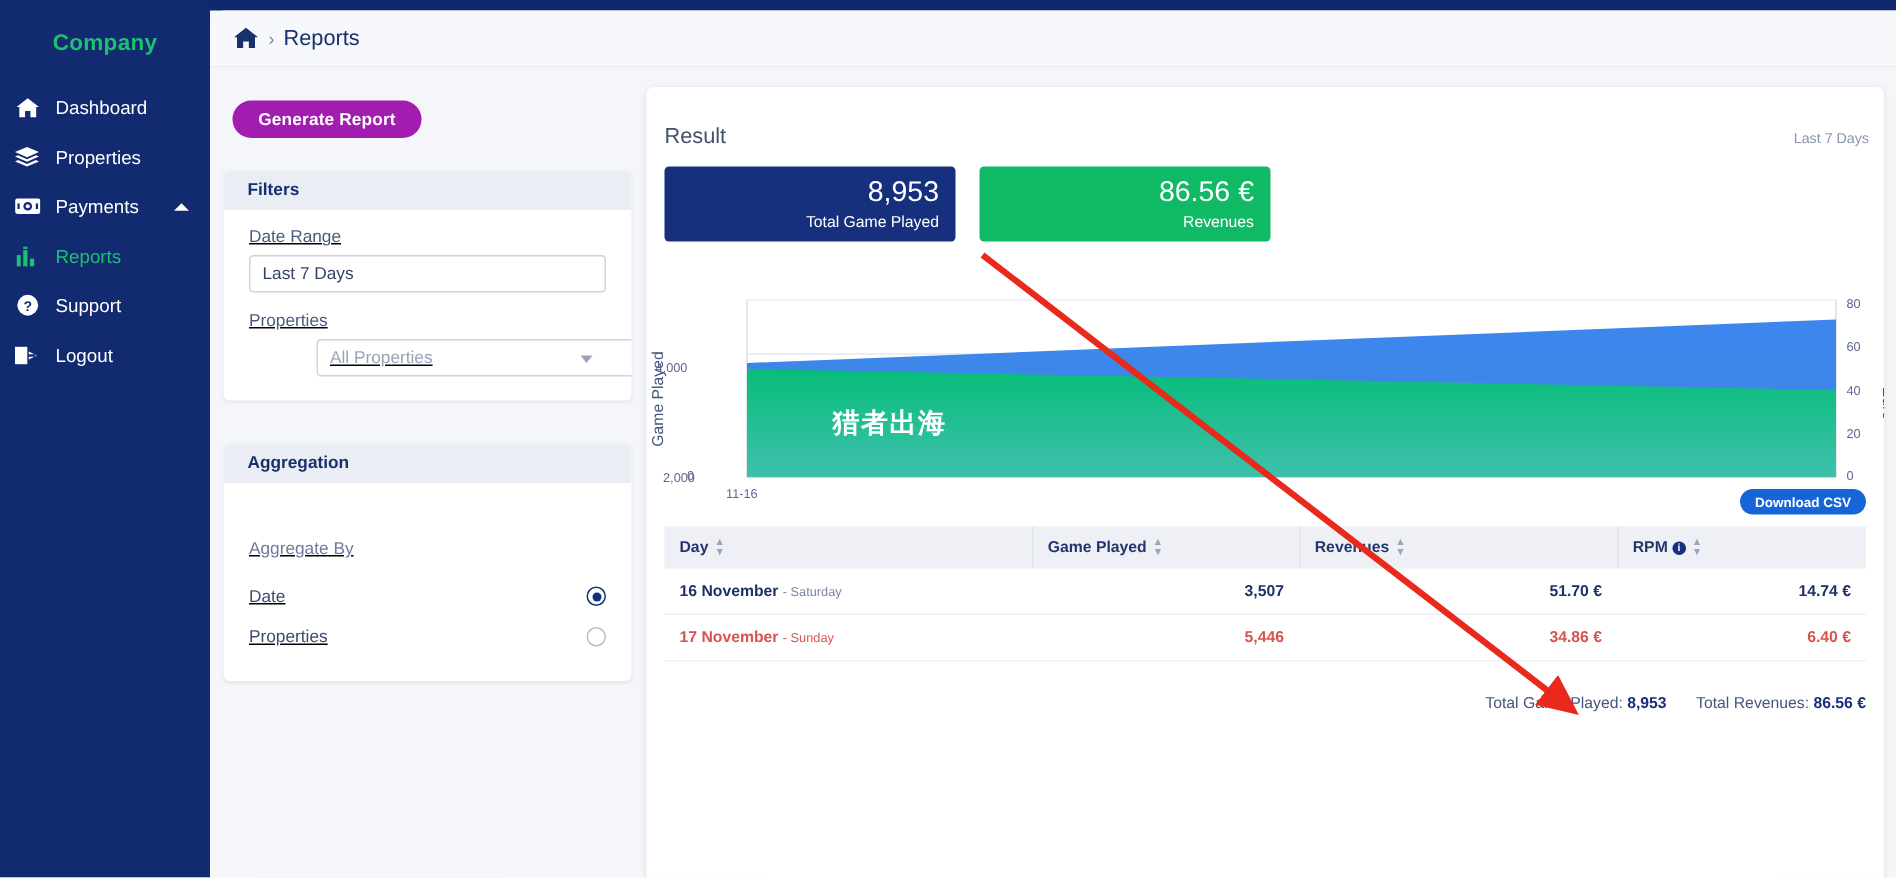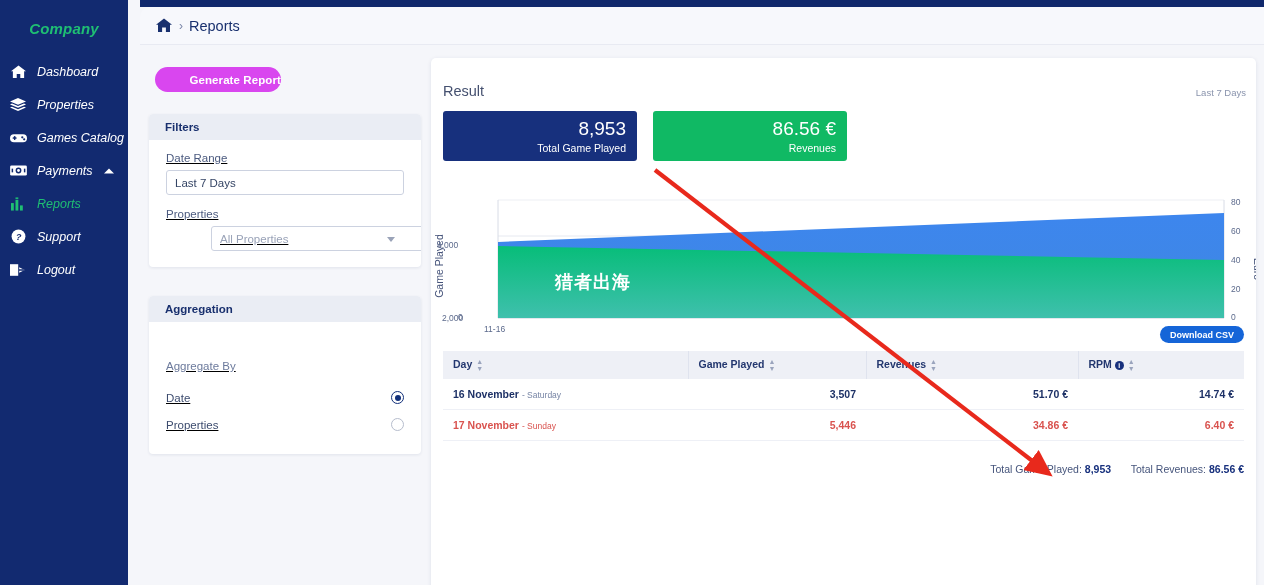--- a/index.html
+++ b/index.html
@@ -7,24 +7,23 @@
     width: 1264px; height: 585px;
     overflow: hidden;
     font-family: "Liberation Sans", sans-serif;
     background: #f5f6fa;
   }
   #app { position: relative; width: 1264px; height: 585px; }
 
   
   #sidebar {
     position: absolute; left: 0; top: 0;
-    width: 128px; height: 585px;
+    width: 140px; height: 585px;
     background: #122a70;
     color: #ffffff;
-    font-style: italic;
   }
   #brand {
     color: #1fbf73;
     font-size: 15px;
     font-weight: bold;
     text-align: center;
     padding-top: 20px;
     letter-spacing: 0.2px;
   }
   .nav { margin-top: 18px; }
@@ -80,28 +79,27 @@
   #content {
     position: absolute; left: 140px; top: 45px;
     width: 1124px; height: 540px;
     background: #f5f6fa;
   }
 
   
   #generate-report {
     position: absolute; left: 15px; top: 22px;
     width: 126px; height: 25px;
-    background: #d946ef;
+    background: #a21caf;
     color: #fff;
     border: none; border-radius: 13px;
     font-size: 11.5px; font-weight: bold;
     font-family: "Liberation Sans", sans-serif;
     cursor: pointer;
     letter-spacing: 0.1px;
-    text-align: right;
   }
 
   
   .panel {
     position: absolute;
     left: 9px;
     width: 272px;
     background: #ffffff;
     border-radius: 4px;
     box-shadow: 0 1px 3px rgba(20,40,90,.09);
@@ -344,32 +342,20 @@
         <span class="nav-ico">
           <svg width="16" height="14" viewBox="0 0 16 14">
             <path fill="#fff" d="M8 0L0 3.4 8 6.8 16 3.4z"></path>
             <path fill="#fff" d="M0 6.4l8 3.4 8-3.4-2-.9-6 2.6-6-2.6z"></path>
             <path fill="#fff" d="M0 9.6l8 3.4 8-3.4-2-.9-6 2.6-6-2.6z"></path>
           </svg>
         </span>
         <span class="nav-label">Properties</span>
       </div>
 
-      <div class="nav-item">
-        <span class="nav-ico">
-          <svg width="17" height="12" viewBox="0 0 18 12">
-            <rect x="0" y="2" width="18" height="8.5" rx="4.2" fill="#fff"></rect>
-            <rect x="2.8" y="5.3" width="4.2" height="1.5" rx=".6" fill="#122a70"></rect>
-            <rect x="4.2" y="3.9" width="1.5" height="4.2" rx=".6" fill="#122a70"></rect>
-            <circle cx="13" cy="5.3" r="1.2" fill="#122a70"></circle>
-            <circle cx="15" cy="7.4" r="1.2" fill="#122a70"></circle>
-          </svg>
-        </span>
-        <span class="nav-label">Games Catalog</span>
-      </div>
 
       <div class="nav-item">
         <span class="nav-ico">
           <svg width="17" height="13" viewBox="0 0 18 14">
             <rect x="0" y="1.5" width="18" height="11" rx="1.5" fill="#fff"></rect>
             <circle cx="9" cy="7" r="3.1" fill="#122a70"></circle>
             <circle cx="9" cy="7" r="1.5" fill="#fff"></circle>
             <rect x="1.6" y="5" width="1.6" height="4" fill="#122a70"></rect>
             <rect x="14.8" y="5" width="1.6" height="4" fill="#122a70"></rect>
           </svg>

